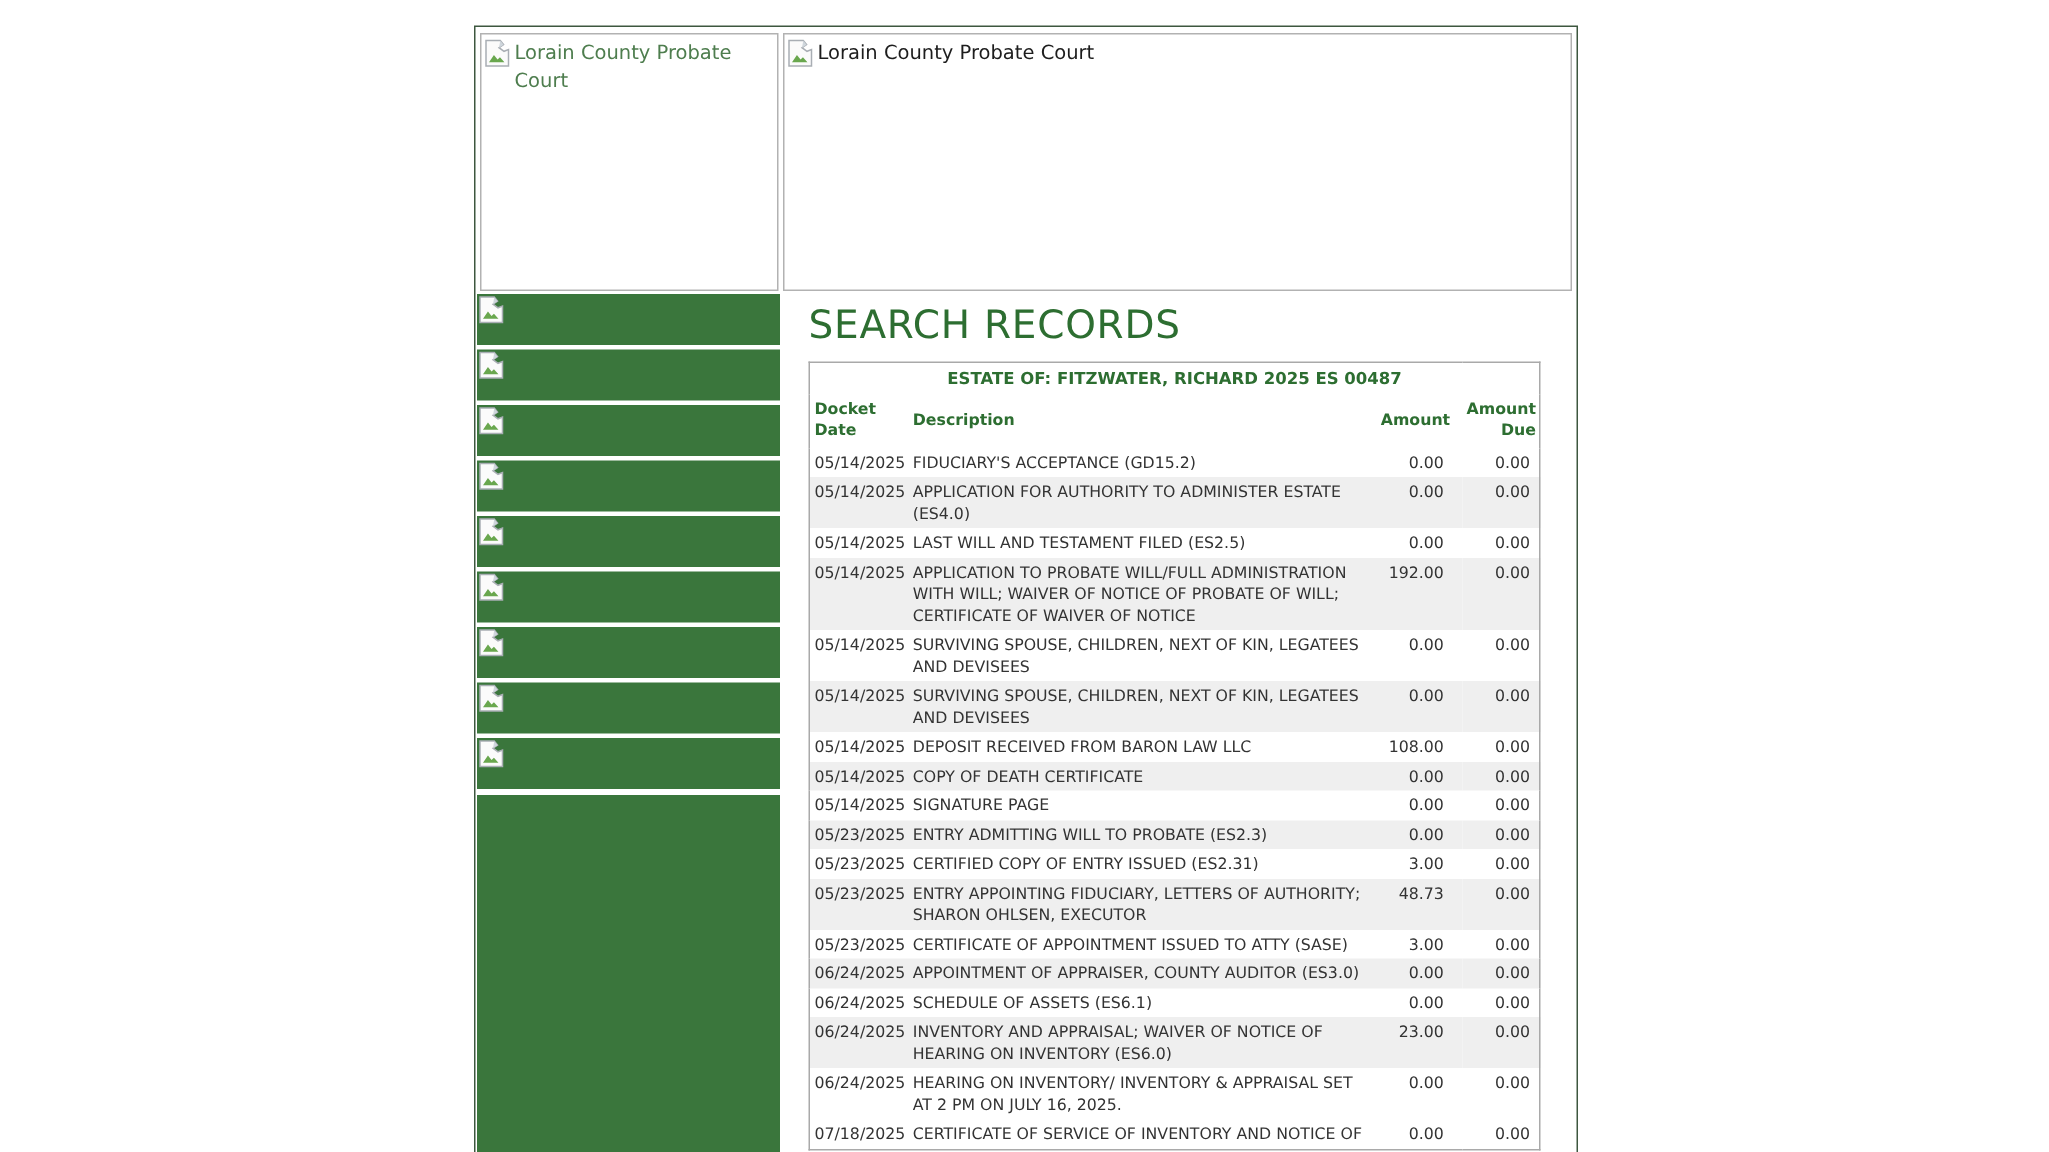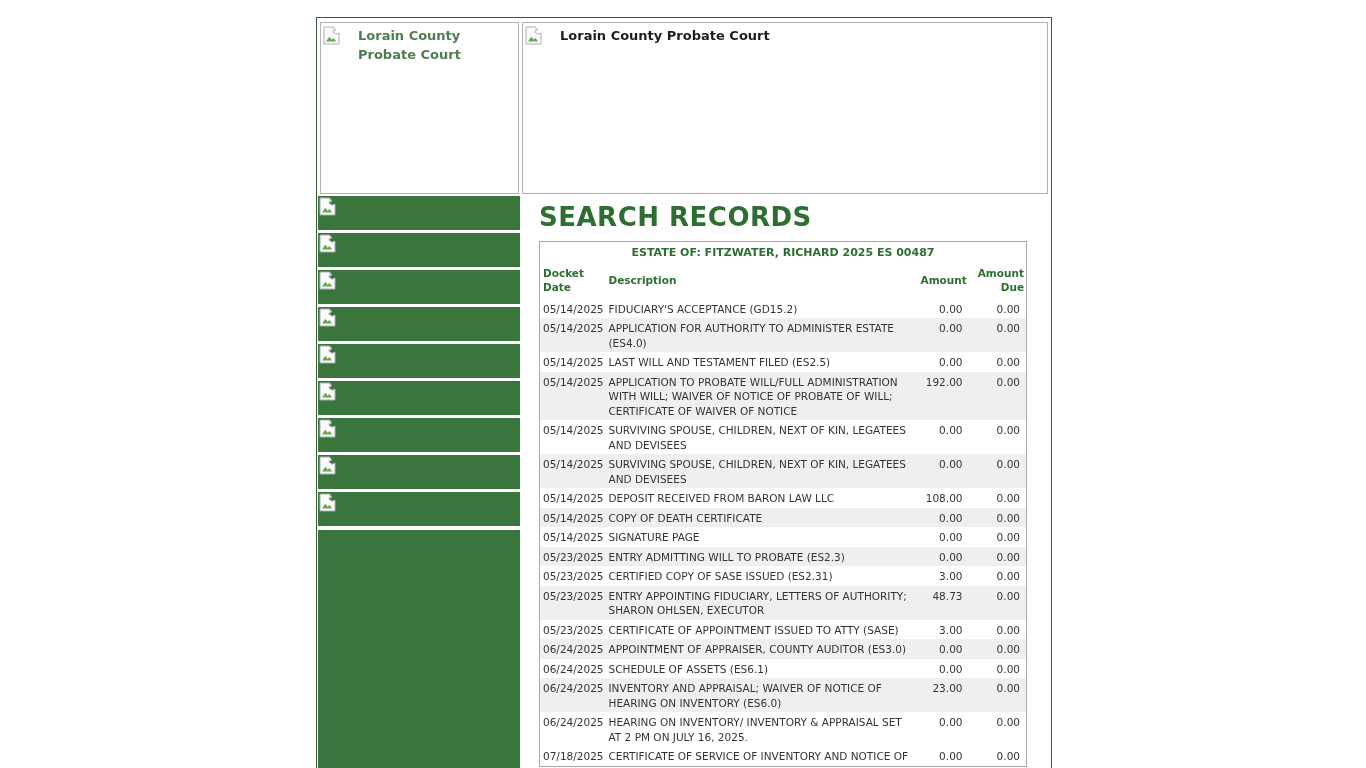--- a/index.html
+++ b/index.html
@@ -14,37 +14,37 @@
     position:absolute; left:316px; top:17px; width:736px; height:1140px;
     border:1px solid #3d573f; background:#ffffff;
     display:flex; align-items:stretch;
   }
   
   .left-col { flex:0 0 204px; width:204px; display:flex; flex-direction:column; }
   .logo-box {
     margin:4px 2px 0 3px; height:172px; flex:0 0 172px;
     border:1px solid #b2b2b2; padding:3px 2px; background:#fff;
   }
-  .alt-row { display:flex; align-items:flex-start; gap:18px;font-weight:bold; }
+  .alt-row { display:flex; align-items:flex-start; gap:3px; }
   .logo-alt { color:#4e7d4e; font-size:13px; line-height:19px; }
   .menu { margin-top:2px; }
   .menu-item {
     height:34px; background:#3A763C; margin:0 1px 3px 1px;
     padding:1px 0 0 1px; cursor:pointer;
   }
   .sidebar-filler { flex:1 1 auto; background:#3A763C; margin:1px 1px 0 1px; }
   
   .right-col { flex:1 1 auto; display:flex; flex-direction:column; }
   .banner-box {
     margin:4px 3px 0 1px; height:172px; flex:0 0 172px;
     border:1px solid #b2b2b2; padding:3px 2px; background:#fff;
   }
   .banner-alt { color:#1d1d1d; font-size:13px; line-height:19px; }
   .page-title {
-    margin:8px 0 9px 18px; font-size:26px; font-weight:bold;
+    margin:8px 0 9px 18px; font-size:26px; font-weight:normal;
     color:#2D6E31; letter-spacing:0.5px;
   }
   
   table.docket {
     margin:0 0 0 18px; width:487px; table-layout:fixed;
     border-collapse:collapse; border:1px solid #a9a9a9;
     font-size:10.5px; color:#333333;
   }
   .docket th, .docket td { line-height:14.5px; }
   .caption-cell {
@@ -219,21 +219,21 @@
             <td class="due">0.00</td>
           </tr>
           <tr class="alt">
             <td class="date">05/23/2025</td>
             <td class="desc">ENTRY ADMITTING WILL TO PROBATE (ES2.3)</td>
             <td class="num">0.00</td>
             <td class="due">0.00</td>
           </tr>
           <tr>
             <td class="date">05/23/2025</td>
-            <td class="desc">CERTIFIED COPY OF SASE ISSUED (ES2.31)</td>
+            <td class="desc">CERTIFIED COPY OF ENTRY ISSUED (ES2.31)</td>
             <td class="num">3.00</td>
             <td class="due">0.00</td>
           </tr>
           <tr class="alt">
             <td class="date">05/23/2025</td>
             <td class="desc">ENTRY APPOINTING FIDUCIARY, LETTERS OF AUTHORITY; SHARON OHLSEN, EXECUTOR</td>
             <td class="num">48.73</td>
             <td class="due">0.00</td>
           </tr>
           <tr>

